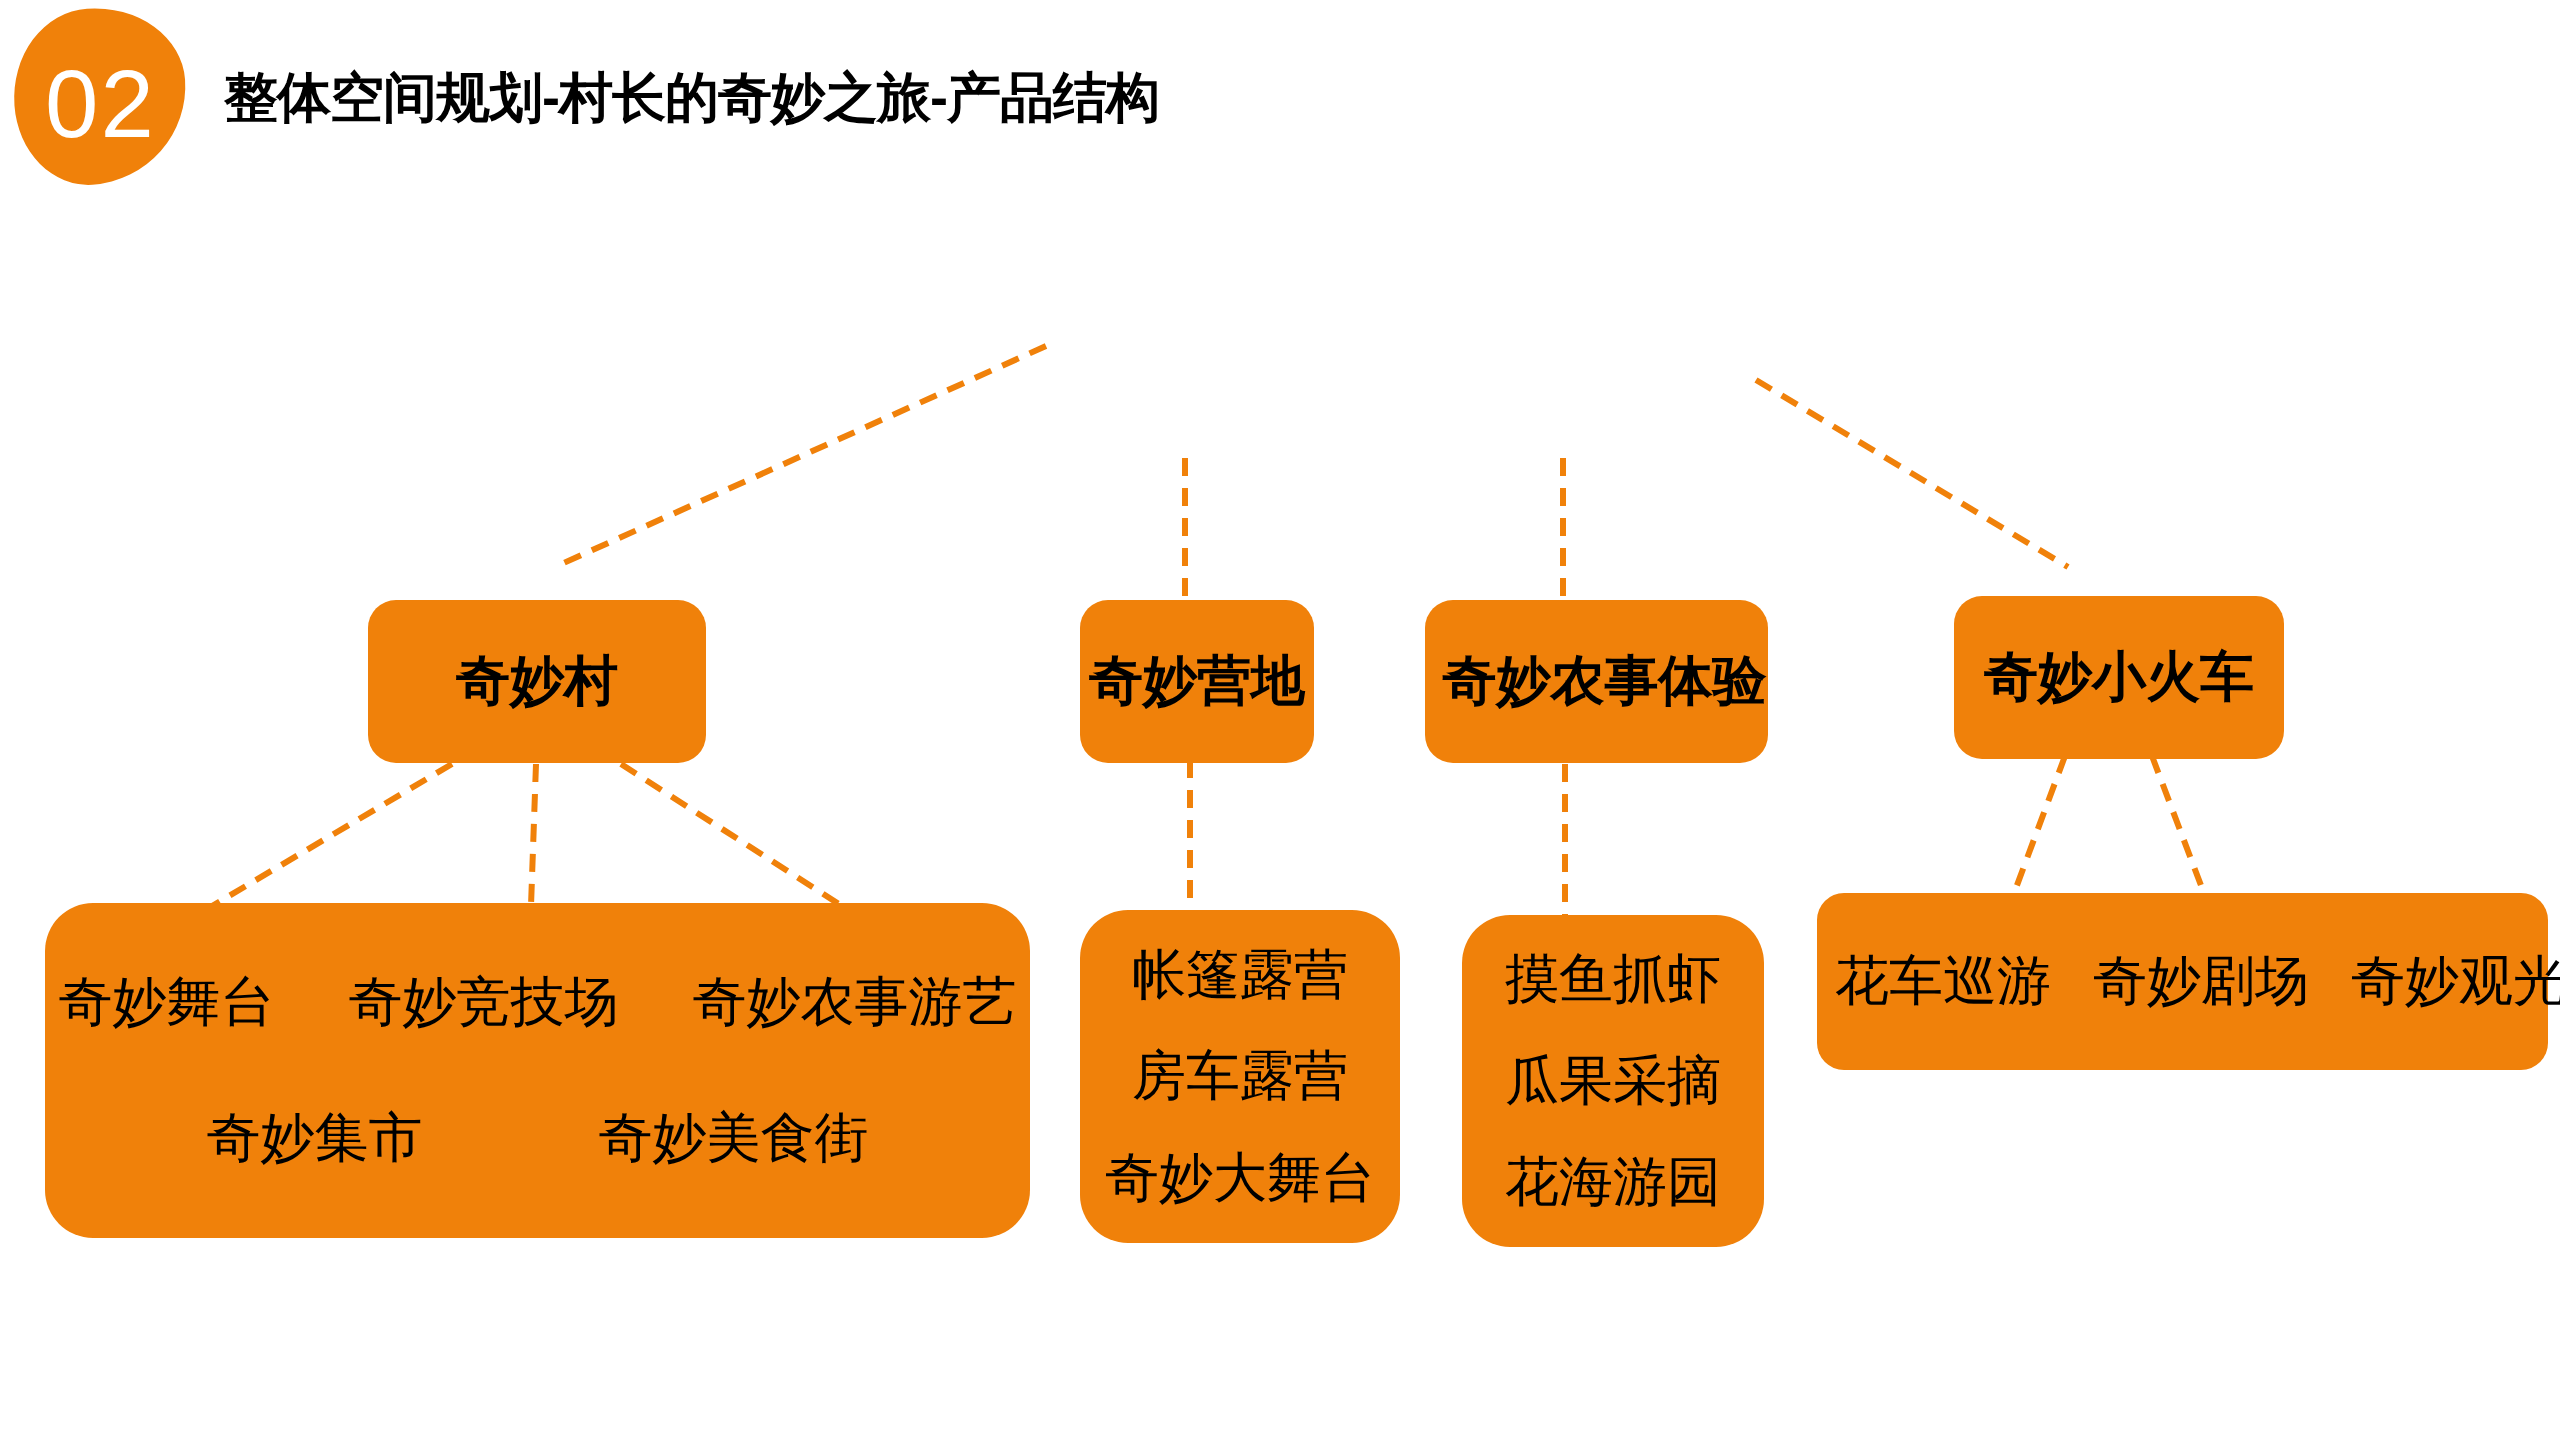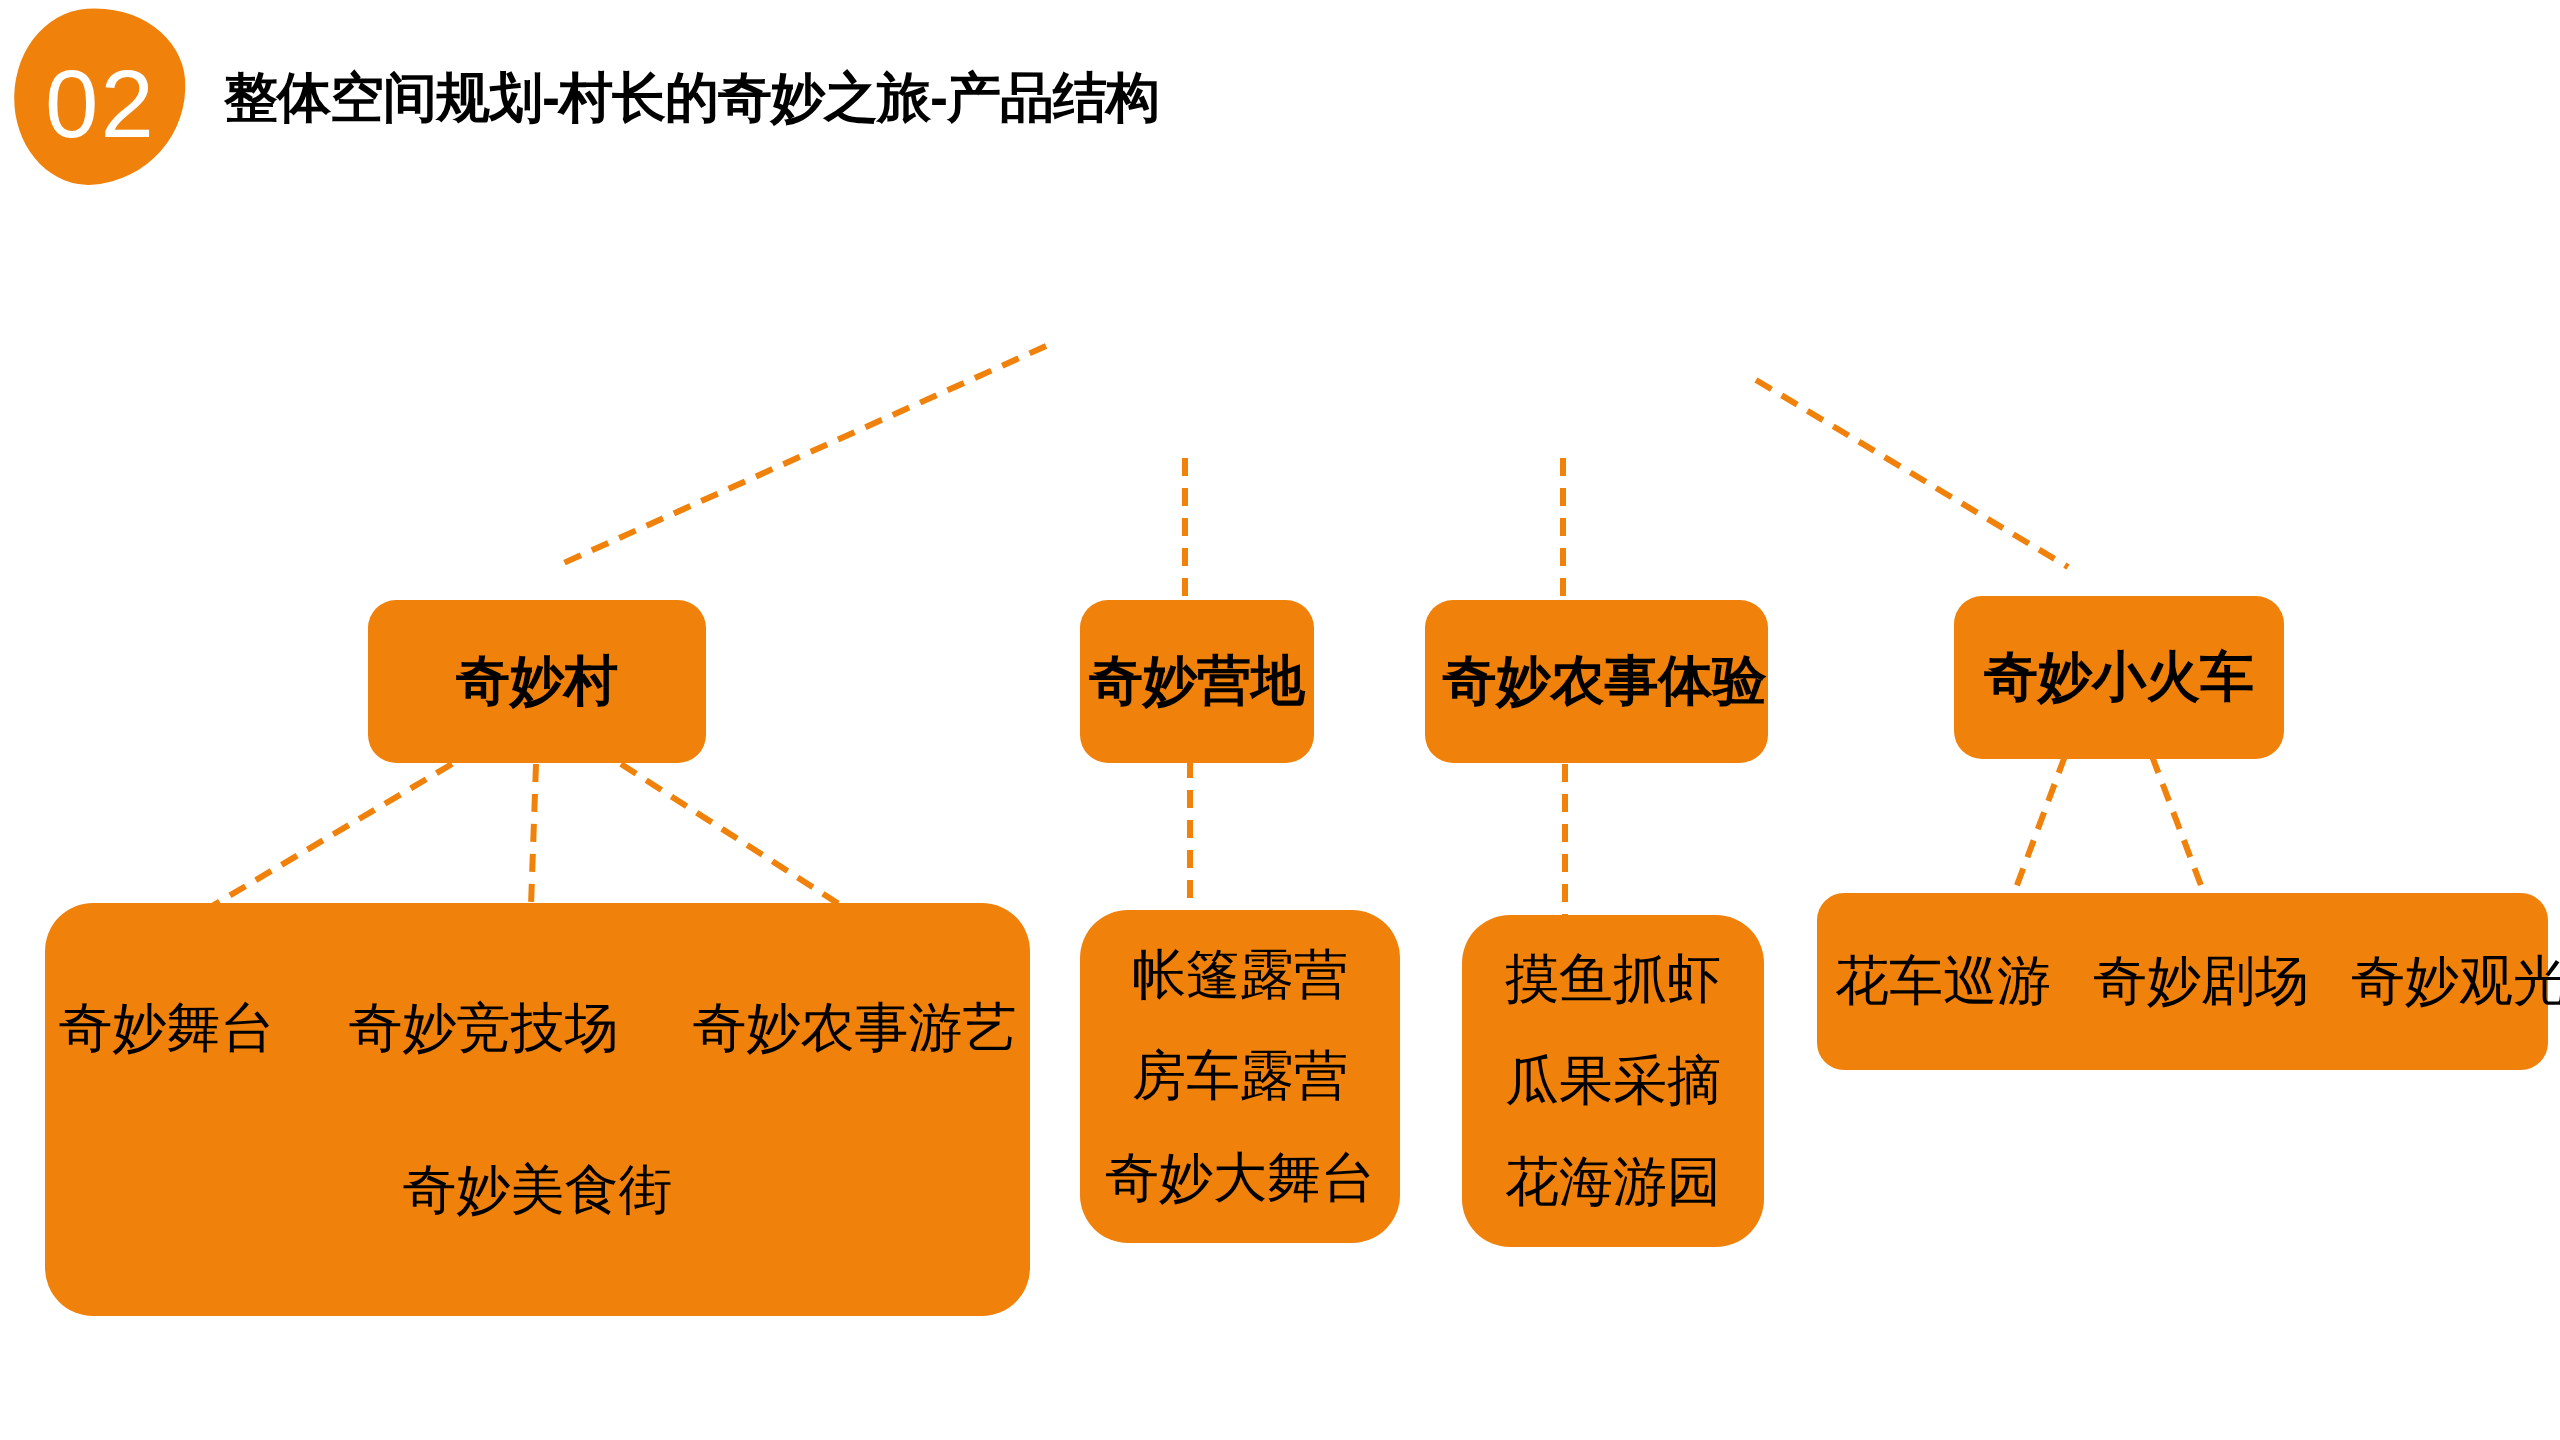--- a/index.html
+++ b/index.html
@@ -54,21 +54,21 @@
   .leaf{
     position:absolute; z-index:1; background:var(--accent); color:var(--ink);
     border-radius:48px; font-size:54px; font-weight:400;
     display:flex; flex-direction:column; justify-content:space-evenly;
     align-items:center;
   }
   .leaf .row{
     display:flex; justify-content:center; align-items:center;
     white-space:nowrap;
   }
-  .leaf-village{ left:45px; top:903px; width:985px; height:413px; }
+  .leaf-village{ left:45px; top:903px; width:985px; height:335px; }
   .leaf-village .row1{ gap:74px; }
   .leaf-village .row2{ gap:176px; }
   .leaf-camp{ left:1080px; top:910px; width:320px; height:333px; }
   .leaf-farm{ left:1462px; top:915px; width:302px; height:332px; }
   .leaf-train{
     left:1817px; top:893px; width:731px; height:177px; border-radius:27px;
     flex-direction:row; justify-content:flex-start; align-items:center;
     padding-left:18px; overflow:visible;
   }
   .leaf-train .row{ gap:42px; }
@@ -109,20 +109,21 @@
   <div class="node node-branch b-farm">奇妙农事体验</div>
   <div class="node node-branch b-train">奇妙小火车</div>
 
   <div class="leaf leaf-village">
     <div class="row row1">
       <span class="item">奇妙舞台</span>
       <span class="item">奇妙竞技场</span>
       <span class="item">奇妙农事游艺</span>
     </div>
     <div class="row row2">
+      <span class="item">奇妙集市</span>
       <span class="item">奇妙美食街</span>
     </div>
   </div>
 
   <div class="leaf leaf-camp">
     <div class="row">
       <span class="item">帐篷露营</span>
     </div>
     <div class="row">
       <span class="item">房车露营</span>

